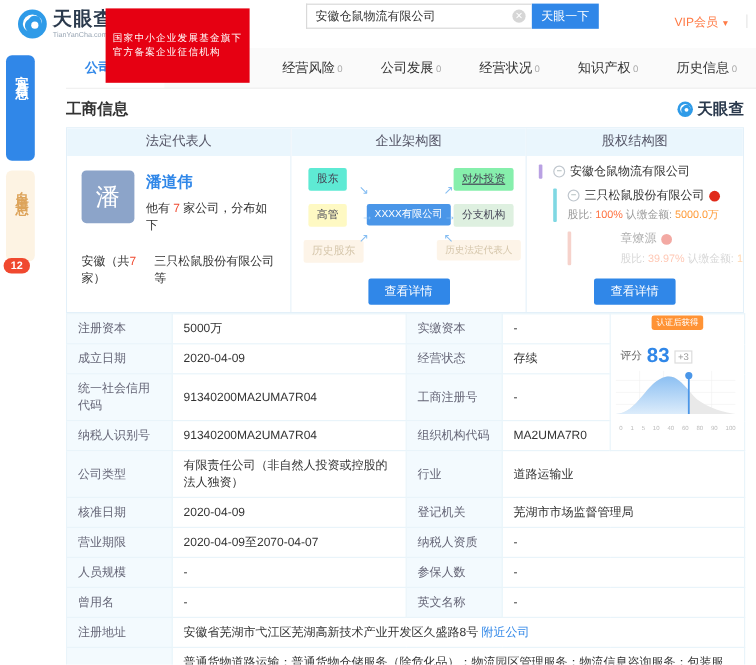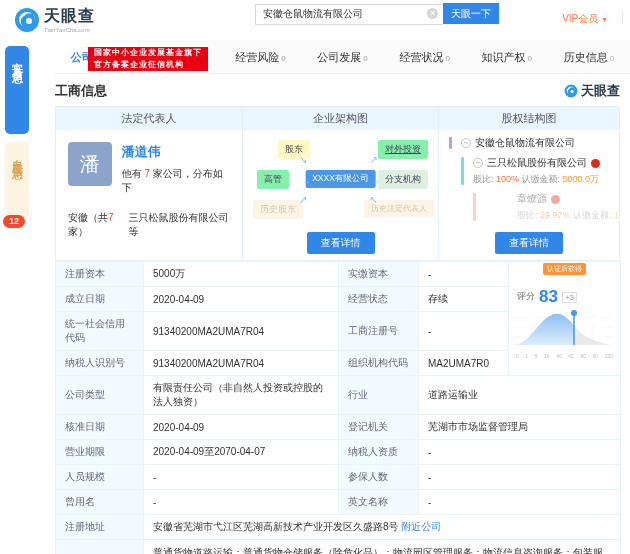--- a/index.html
+++ b/index.html
@@ -7,21 +7,21 @@
   .page { position:relative; width:630px; height:554px; background:#fff; overflow:hidden; }
 
   
   .header { position:relative; height:40px; background:#fff; }
   .logo-wrap { position:absolute; left:14px; top:6px; display:flex; align-items:center; }
   .logo-icon { width:26px; height:26px; }
   .logo-text-col { margin-left:4px; }
   .logo-cn { font-size:16px; font-weight:bold; color:#2b3a4d; letter-spacing:1px; }
   .logo-sub { font-size:6px; color:#9aa7b5; }
   .gov-badge { position:absolute; left:88px; top:7px; background:#e60012; color:#fff; font-size:8px;
-               line-height:12px; padding:0 6px; font-weight:bold; letter-spacing:1px;margin-top:40px; }
+               line-height:12px; padding:19px 6px; font-weight:normal; letter-spacing:1px; }
   .search-block { position:absolute; left:255px; top:2px; width:258px; }
   .search-tabs { display:flex; gap:10px; height:15px; }
   .search-tab { font-size:9px; color:#666; padding:1px 8px; cursor:pointer; }
   .search-tab.active { background:#3087e8; color:#fff; }
   .search-row { display:flex; margin-top:1px; }
   .search-input-wrap { position:relative; width:188px; }
   .search-input { width:188px; height:21px; border:1px solid #d9d9d9; border-right:none; font-size:10px;
                   padding:0 18px 0 7px; color:#333; outline:none; }
   .clear-icon { position:absolute; right:5px; top:5px; width:11px; height:11px; border-radius:50%;
                 background:#d6d6d6; color:#fff; font-size:8px; line-height:11px; text-align:center; }
@@ -68,22 +68,22 @@
   .avatar { width:44px; height:44px; background:#8ca4c9; border-radius:4px; color:#fff; font-size:20px;
             display:flex; align-items:center; justify-content:center; }
   .rep-info { margin-left:10px; }
   .rep-name { font-size:13px; font-weight:bold; color:#3087e8; margin-top:1px; cursor:pointer; }
   .rep-desc { font-size:10px; color:#333; margin-top:6px; }
   .hl-red { color:#f0492f; }
   .rep-bottom { display:flex; justify-content:space-between; padding:16px 12px 0 12px; font-size:10px; color:#333; }
 
   
   .oc-node { position:absolute; font-size:9px; padding:3px 7px; border-radius:2px; color:#445; white-space:nowrap; }
-  .oc-shareholder { left:14px; top:10px; background:#fef9c3;margin-left:21px; }
-  .oc-exec { left:14px; top:40px; background:#86efac; }
+  .oc-shareholder { left:14px; top:10px; background:#5eead4; }
+  .oc-exec { left:14px; top:40px; background:#fef9c3; }
   .oc-hist-sh { left:10px; top:70px; background:#fdf4e8; color:#d5c6ab; }
   .oc-center { left:50%; transform:translateX(-50%); top:40px; background:#4a96e8; color:#fff; font-size:8.5px; }
   .oc-invest { right:10px; top:10px; background:#86efac;text-decoration:underline; }
   .oc-branch { right:10px; top:40px; background:#def0e0; }
   .oc-hist-legal { right:4px; top:70px; background:#fdf4e8; color:#d5c6ab; font-size:8px; }
   .oc-arrow { position:absolute; color:#85bdf2; font-size:10px; }
   .btn-detail { position:absolute; left:50%; transform:translateX(-50%); bottom:6px; background:#3087e8;
                 color:#fff; font-size:10px; padding:4px 14px; border-radius:2px; border:none; cursor:pointer; white-space:nowrap; }
 
   

